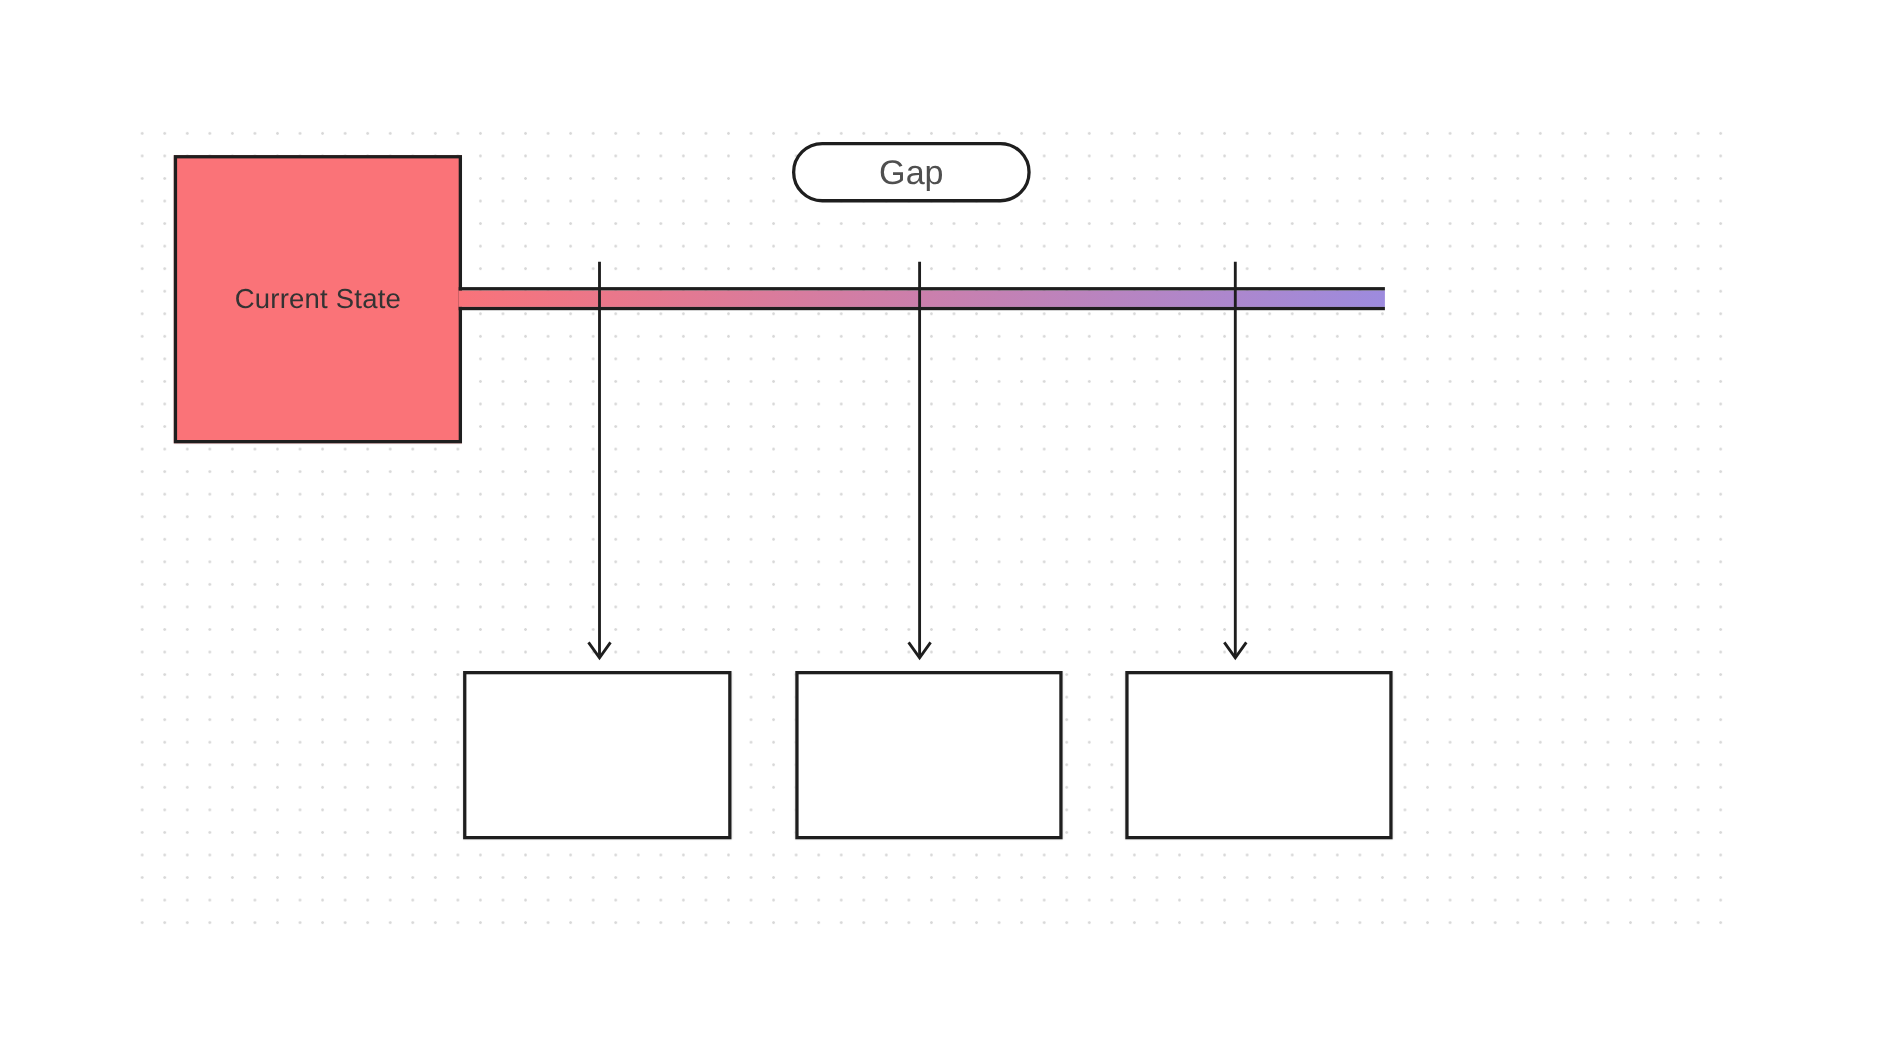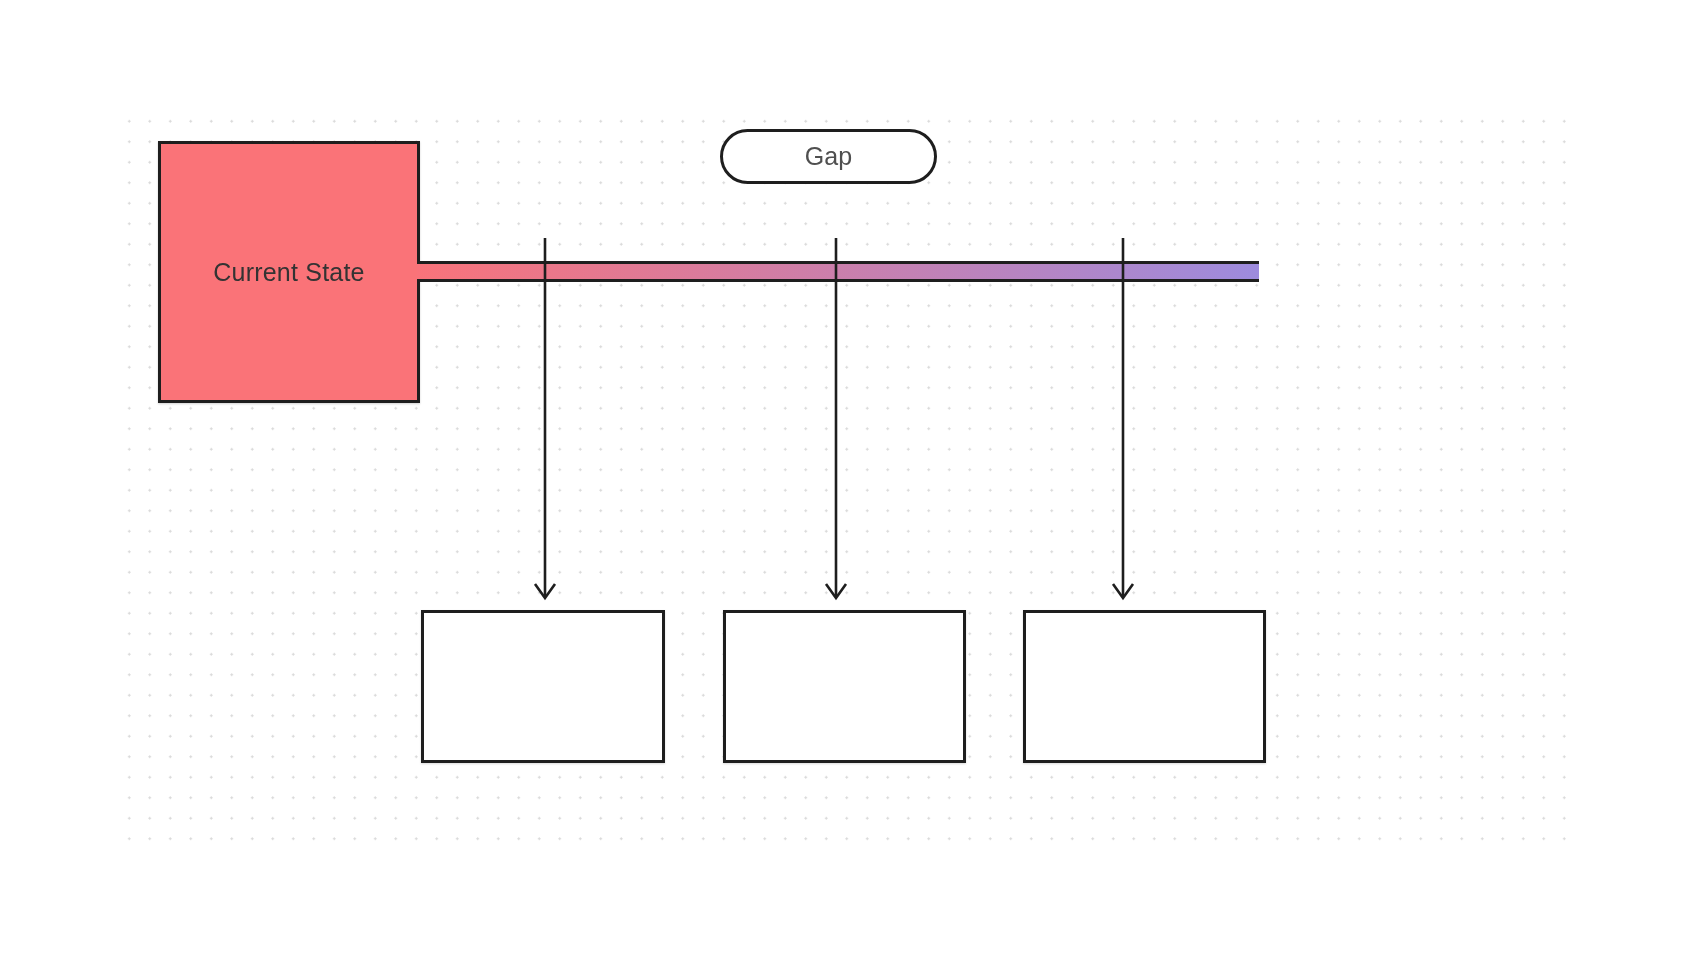--- a/index.html
+++ b/index.html
@@ -50,21 +50,21 @@
   .gap-pill{
     position:absolute;left:720px;top:129px;width:217px;height:55px;
     box-sizing:border-box;
     background:#fff;
     border:3px solid var(--stroke,#1e1e1e);
     border-radius:28px;
     display:flex;align-items:center;justify-content:center;
     z-index:4;
   }
   .gap-pill span{
-    font-size:25px;color:var(--gap-text-color,#4f4f4f);
+    font-size:31px;color:var(--gap-text-color,#4f4f4f);
   }
   .empty-box{
     position:absolute;top:610px;height:153px;
     box-sizing:border-box;
     background:var(--box-fill,#fff);
     border:3px solid var(--stroke,#1e1e1e);
     box-shadow:0 1px 2px rgba(0,0,0,0.15);
     z-index:2;
   }
   .empty-box.b1{left:421px;width:244px;}

